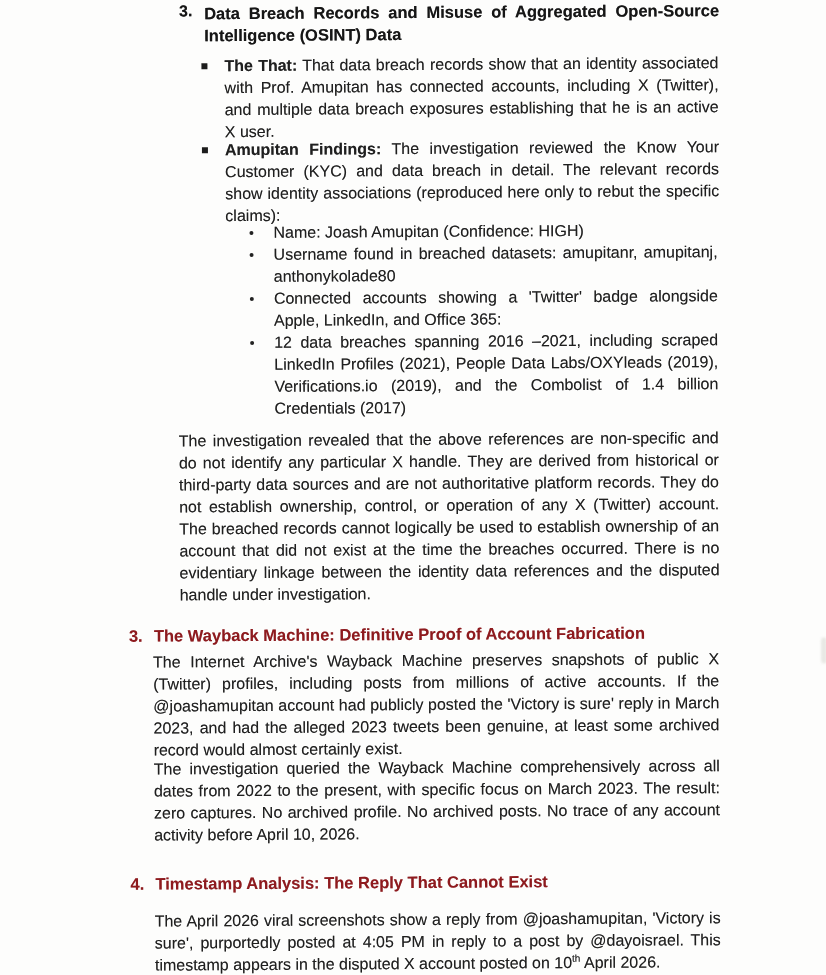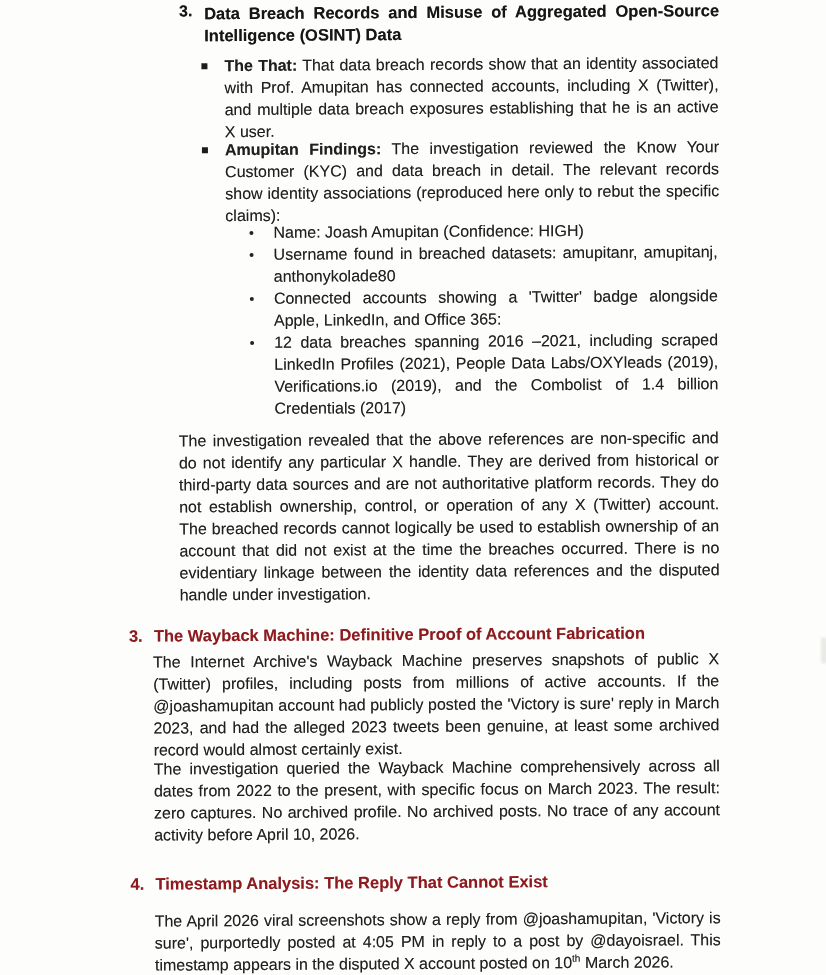--- a/index.html
+++ b/index.html
@@ -156,15 +156,15 @@
   </section>
 
   <p class="block pos-way1 body-text">The Internet Archive's Wayback Machine preserves snapshots of public X (Twitter) profiles, including posts from millions of active accounts. If the @joashamupitan account had publicly posted the 'Victory is sure' reply in March 2023, and had the alleged 2023 tweets been genuine, at least some archived record would almost certainly exist.</p>
   <p class="block pos-way2 body-text">The investigation queried the Wayback Machine comprehensively across all dates from 2022 to the present, with specific focus on March 2023. The result: zero captures. No archived profile. No archived posts. No trace of any account activity before April 10, 2026.</p>
 
   <section class="block pos-h-ts h-row red red-head">
     <span class="num">4.</span>
     <h2 class="htext red-head">Timestamp Analysis: The Reply That Cannot Exist</h2>
   </section>
 
-  <p class="block pos-ts body-text"><span>The April 2026 viral screenshots show a reply from @joashamupitan, 'Victory is sure', purportedly posted at 4:05 PM in reply to a post by @dayoisrael. This timestamp appears in the disputed X account posted on 10</span><sup>th</sup><span> March 2026.</span></p>
+  <p class="block pos-ts body-text"><span>The April 2026 viral screenshots show a reply from @joashamupitan, 'Victory is sure', purportedly posted at 4:05 PM in reply to a post by @dayoisrael. This timestamp appears in the disputed X account posted on 10</span><sup>th</sup><span> April 2026.</span></p>
 
 </div>
 
 </body></html>

